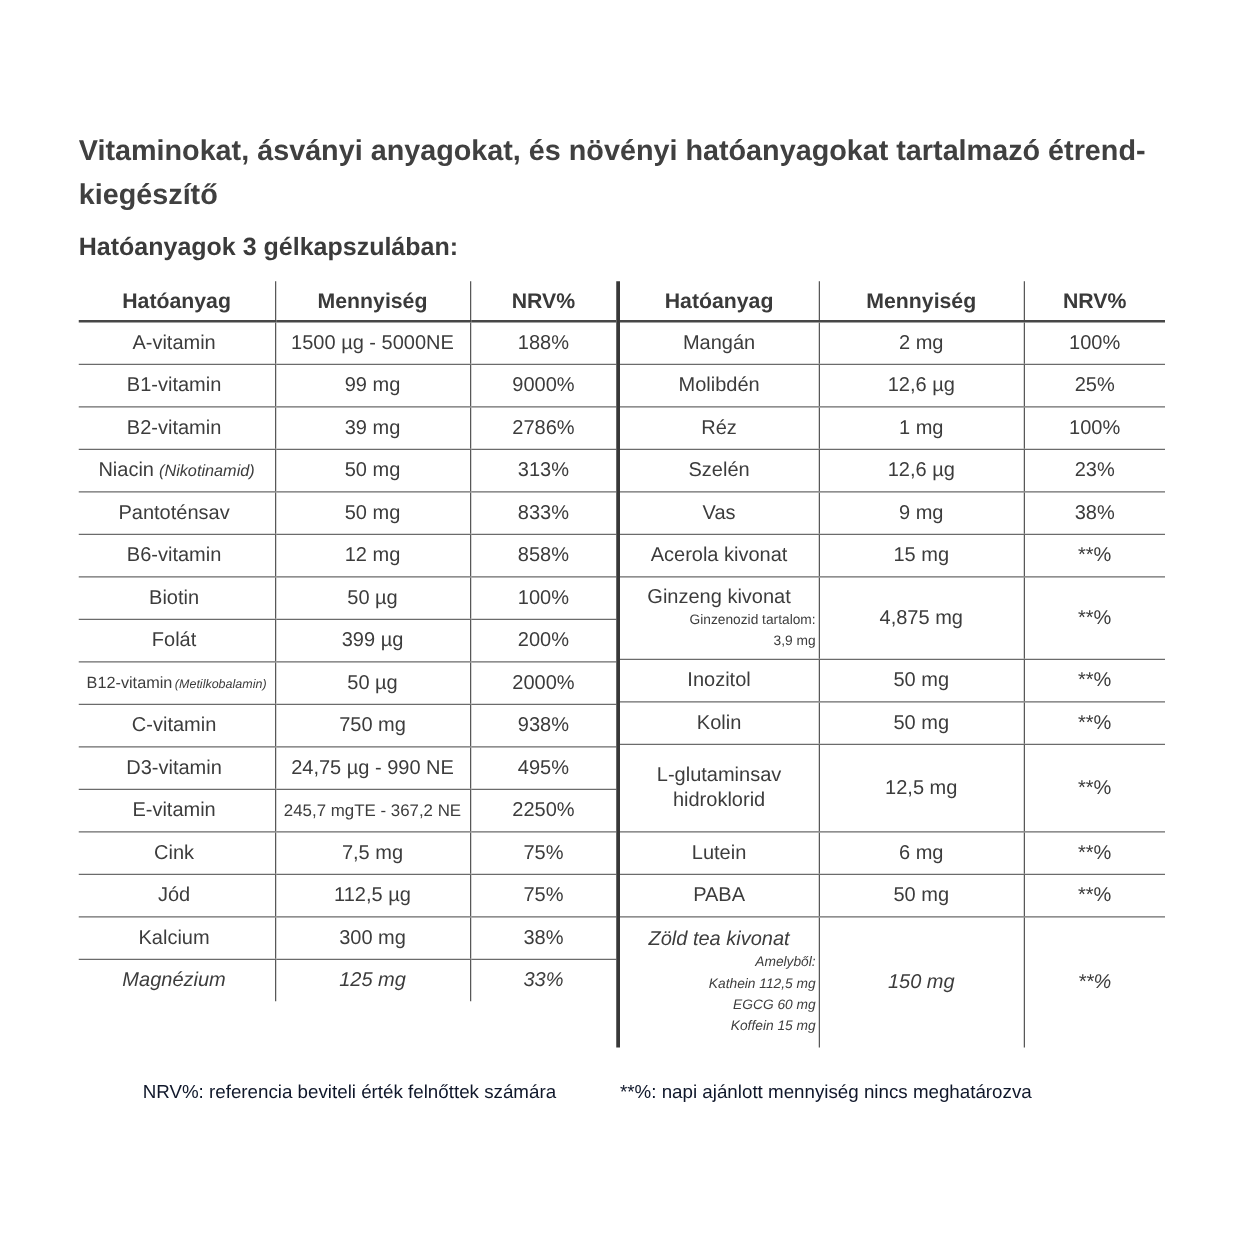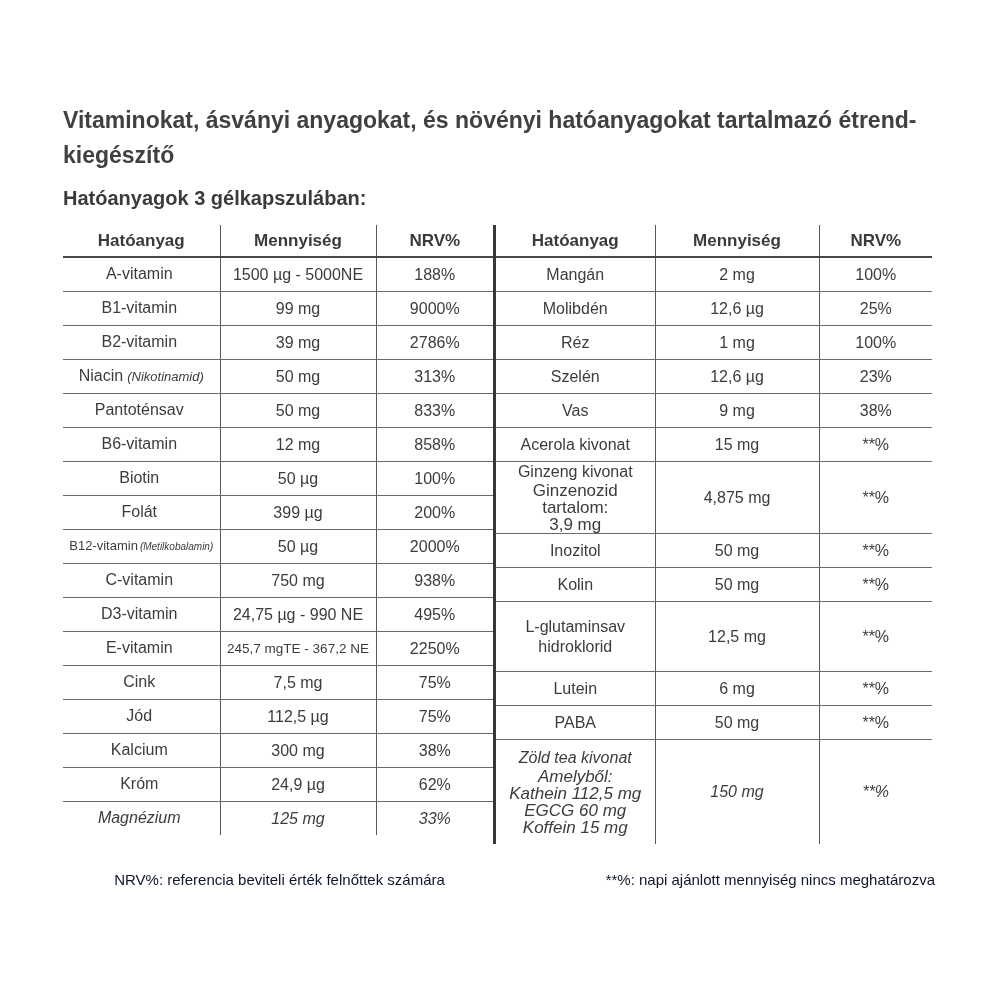--- a/index.html
+++ b/index.html
@@ -25,28 +25,28 @@
     padding:0 2px; font-size:16px; line-height:20px; height:33px;
   }
   th + th, td + td { border-left:1px solid #585858; }
   th { font-size:17px; font-weight:bold; border-bottom:2px solid #474747; height:31px; color:#3a3a3a; }
   tr:last-child td { border-bottom:none;font-style:italic; }
 
   .note { font-style:italic; font-size:13px; margin-left:4px; }
   tr.xcompact .cell-name { font-size:13px; padding:0 1px; }
   tr.xcompact .note { font-size:10px; margin-left:2px; }
   td.small-qty { font-size:13.5px; }
-  .sub { font-size:17px; line-height:17px; white-space:pre-line; font-weight:normal; }
+  .sub { font-size:11px; line-height:17px; white-space:pre-line; font-weight:normal;text-align:right; }
   tr.h66 td  { height:65px; }
   tr.h70 td  { height:69px; }
   tr.h105 td { height:104px; }
 
   .footnotes { display:flex; margin-top:27px; font-size:15px; color:#0f172a; }
   .fn-left  { width:433px; text-align:center; }
-  .fn-right { width:439px; text-align:right; }
+  .fn-right { width:439px; text-align:left; }
 </style>
 </head>
 <body>
 
 <div class="content">
 
   <h1 class="title">Vitaminokat, ásványi anyagokat, és növényi hatóanyagokat tartalmazó étrend-kiegészítő</h1>
   <h2 class="subtitle">Hatóanyagok 3 gélkapszulában:</h2>
 
   <div class="tables">
@@ -134,25 +134,20 @@
           <td class="cell-name"><span class="main">Jód</span><span class="note"></span></td>
           <td class="cell-qty">112,5 µg</td>
           <td class="cell-nrv">75%</td>
         </tr>
         <tr>
           <td class="cell-name"><span class="main">Kalcium</span><span class="note"></span></td>
           <td class="cell-qty">300 mg</td>
           <td class="cell-nrv">38%</td>
         </tr>
         <tr>
-          <td class="cell-name"><span class="main">Króm</span><span class="note"></span></td>
-          <td class="cell-qty">24,9 µg</td>
-          <td class="cell-nrv">62%</td>
-        </tr>
-        <tr>
           <td class="cell-name"><span class="main">Magnézium</span><span class="note"></span></td>
           <td class="cell-qty">125 mg</td>
           <td class="cell-nrv">33%</td>
         </tr>
       </tbody>
     </table>
 
     <div class="divider"></div>
 
     <table class="t-right">

